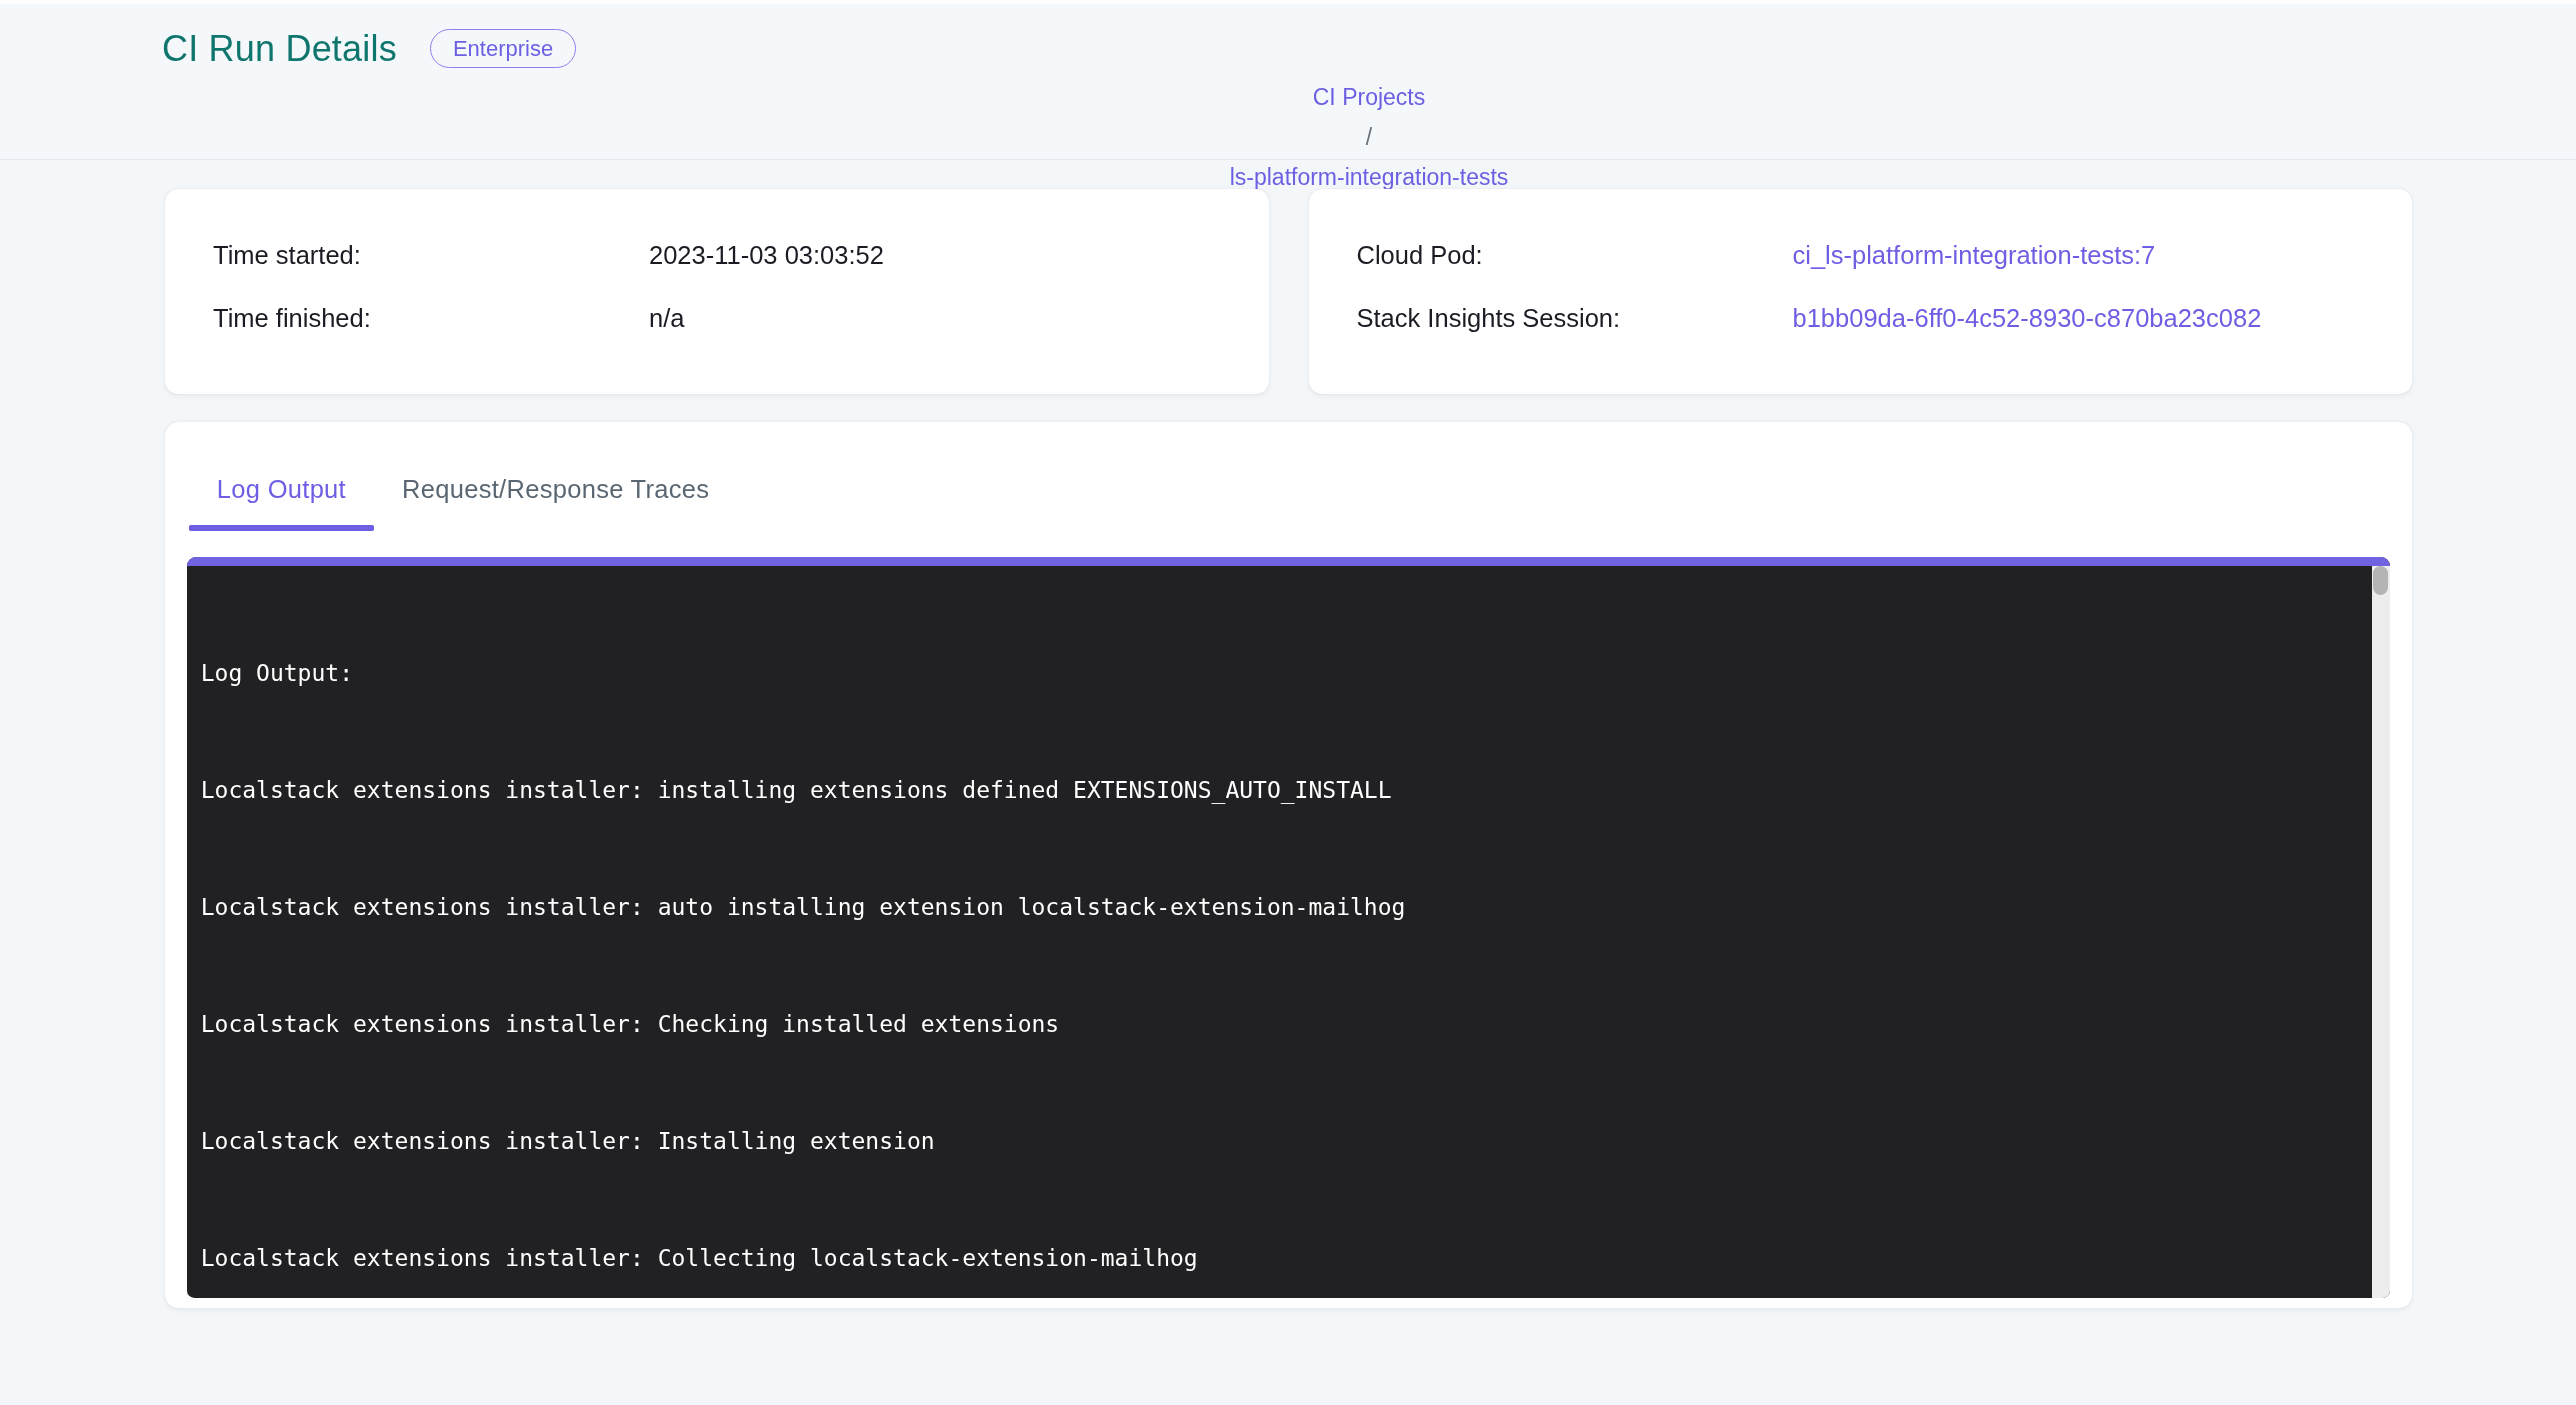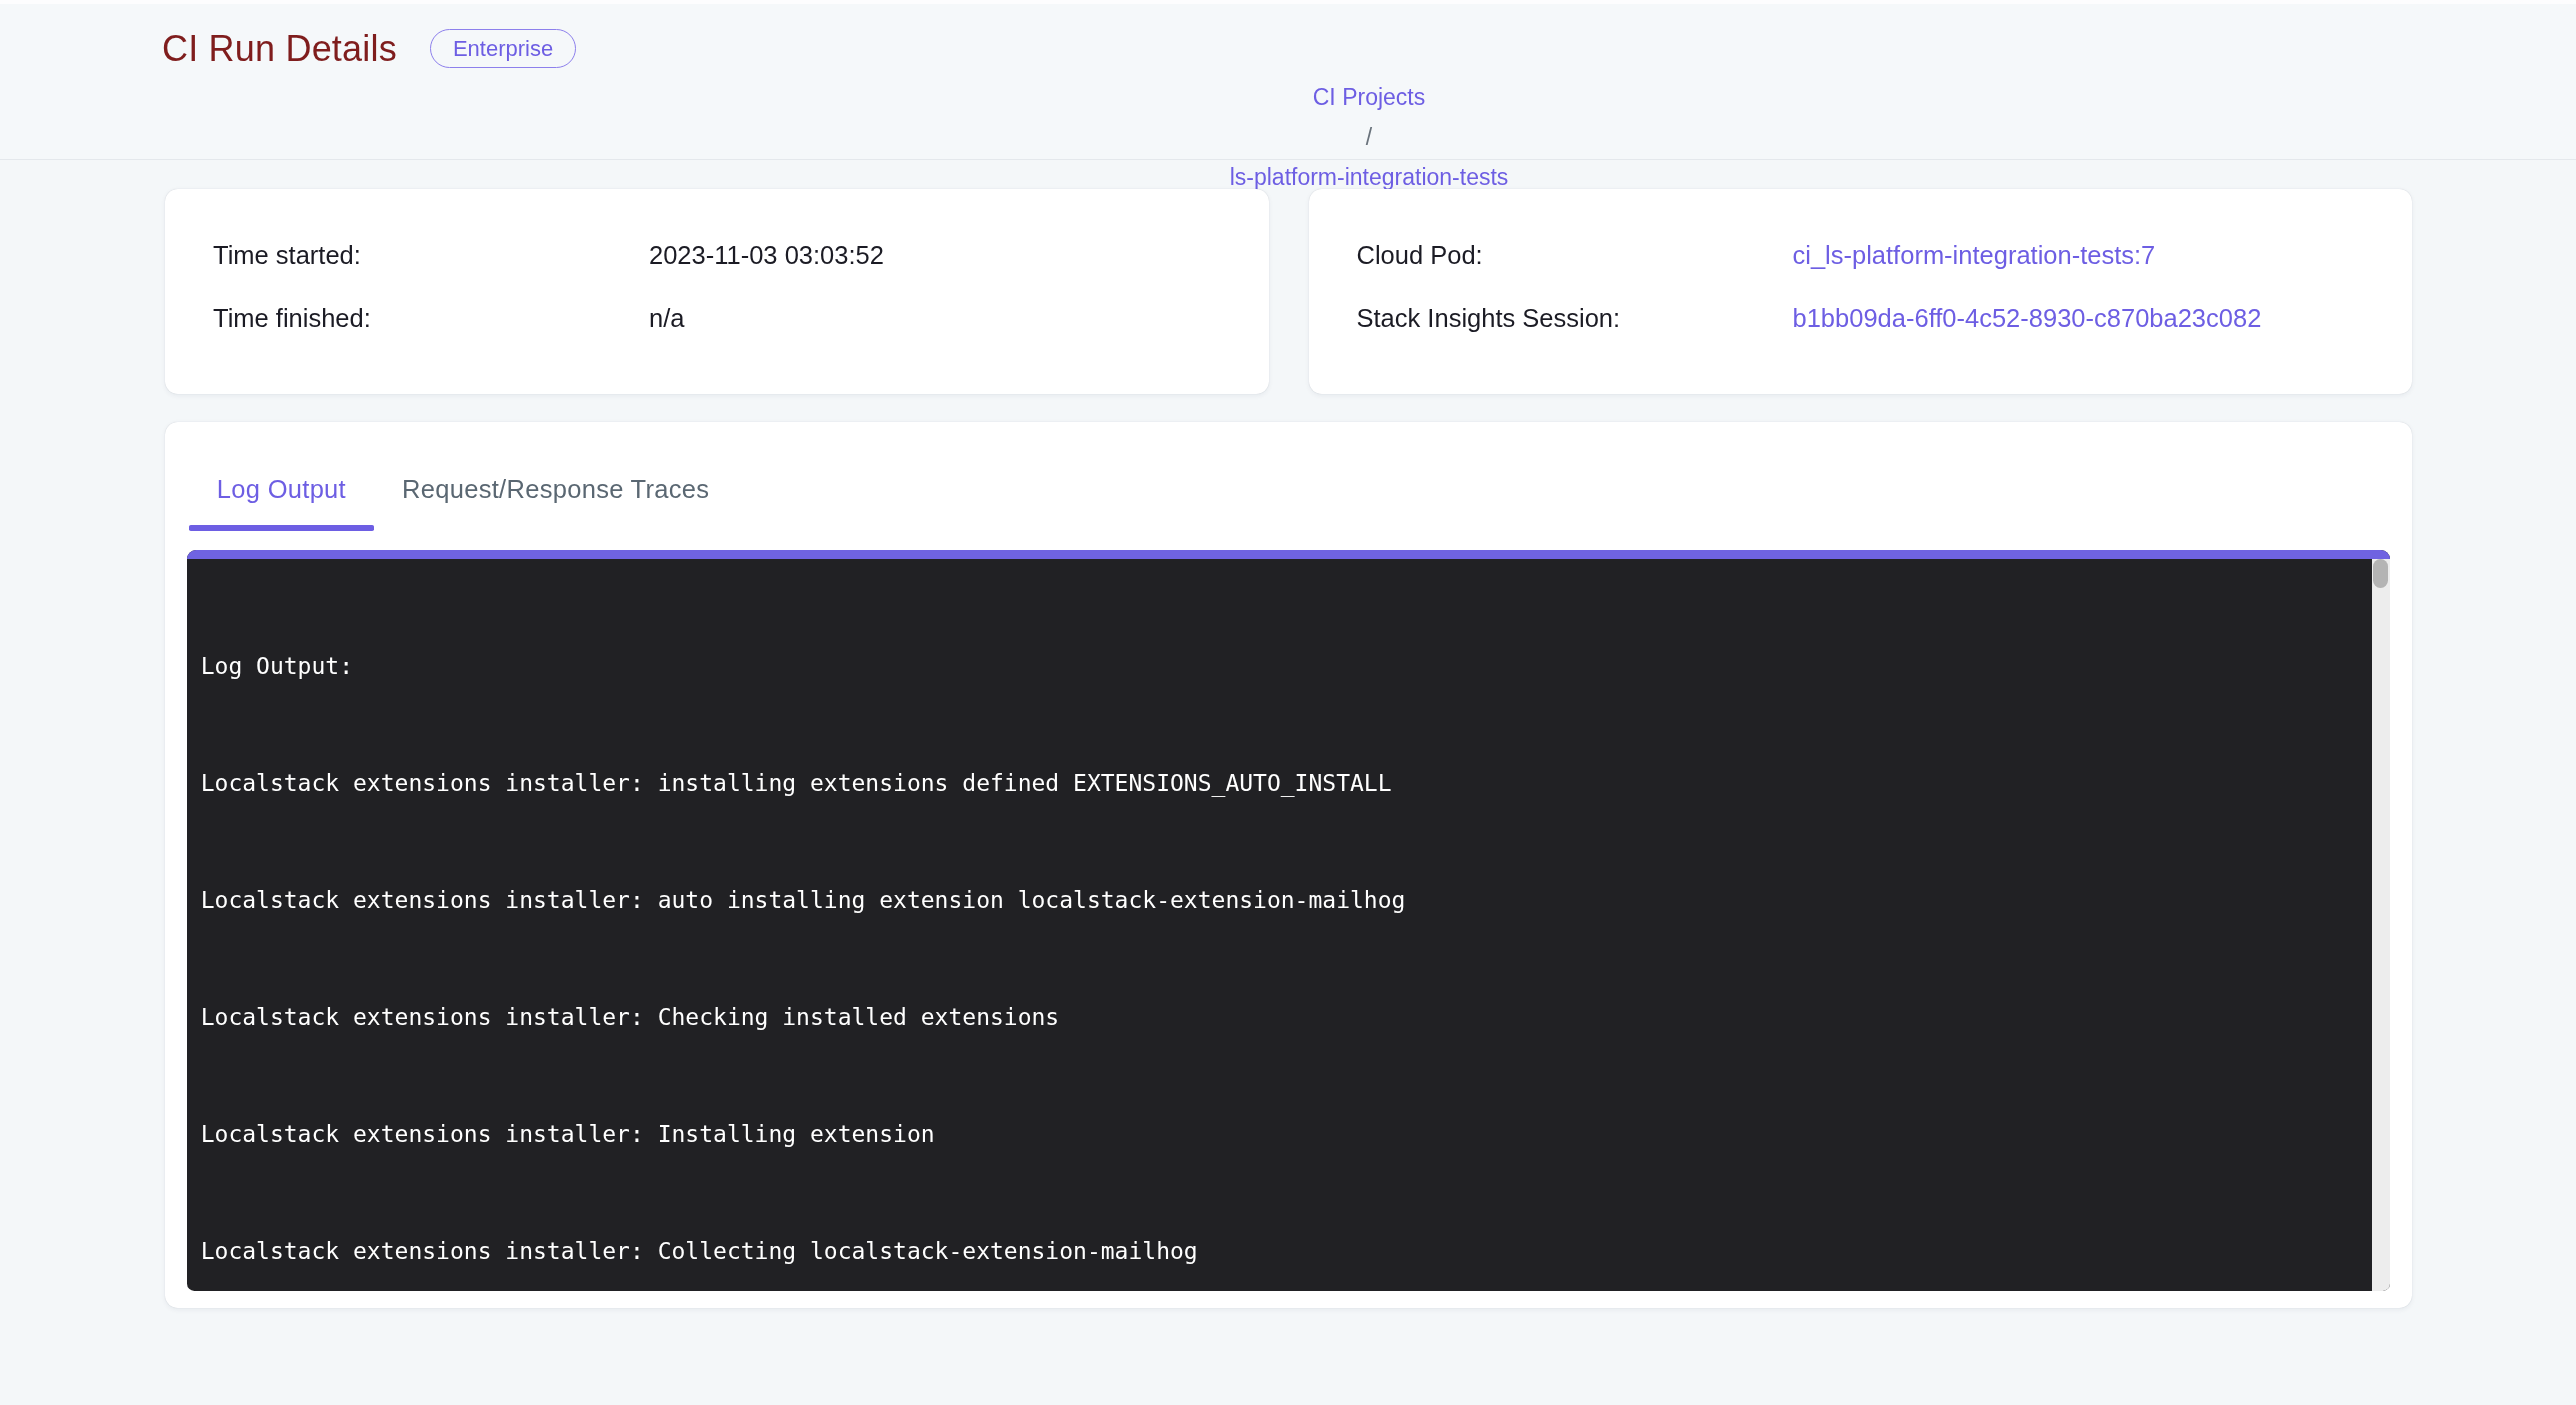--- a/index.html
+++ b/index.html
@@ -29,21 +29,21 @@
   }
   .top-strip{height:3.6px;background:#fdfdfe;}
   .header{
     background:var(--header-bg);
     border-bottom:1.8px solid var(--divider);
     height:156px;
     padding:24px 0 0 162px;
   }
   .title-row{display:flex;align-items:center;gap:33px;}
   .page-title{
-    margin:0;font-size:36px;font-weight:500;color:#7f1d1d;letter-spacing:0.2px;
+    margin:0;font-size:36px;font-weight:500;color:#0f766e;letter-spacing:0.2px;
   }
   .badge{
     font-size:22px;color:var(--accent);
     border:1.8px solid var(--badge-border);
     border-radius:911px;
     padding:7.3px 22px;line-height:1;
   }
   .breadcrumb{margin-top:14.6px;font-size:23px;display:flex;align-items:center;gap:12.8px;flex-direction:column;}
   .crumb-link{color:var(--accent);text-decoration:none;cursor:pointer;}
   .crumb-sep{color:var(--breadcrumb-separator);}
@@ -74,21 +74,21 @@
     padding:0 28px;font-size:25.5px;font-weight:500;letter-spacing:0.3px;
     color:var(--tab-inactive);cursor:pointer;
   }
   .tab.active{color:var(--accent);}
   .tab.active::after{
     content:"";position:absolute;left:0;right:0;bottom:0;height:5.5px;
     background:var(--accent);border-radius:1.8px;
   }
 
   .console{
-    position:relative;margin-top:19px;height:741px;
+    position:relative;margin-top:26px;height:741px;
     background:var(--console-bg);
     border-radius:9px 9px 7.3px 7.3px;
     overflow:hidden;
   }
   .console-bar{height:9px;background:var(--accent-bar);}
   .log{
     height:722px;overflow:hidden;
     padding:10px 55px 0 13.7px;
     font-family:"DejaVu Sans Mono", monospace;
     font-size:23px;line-height:39px;

